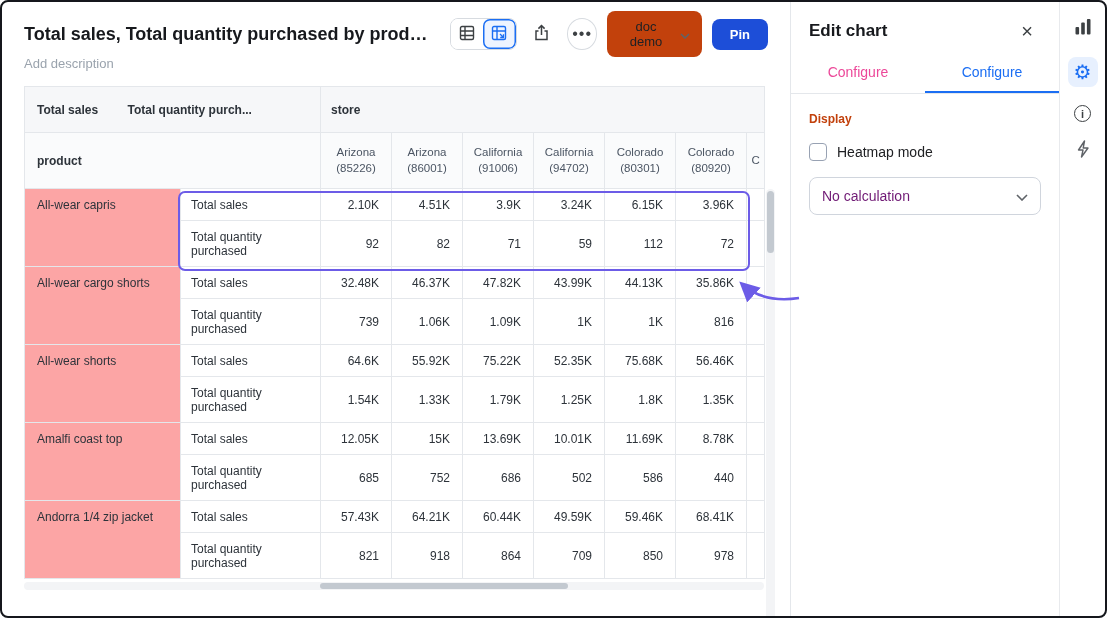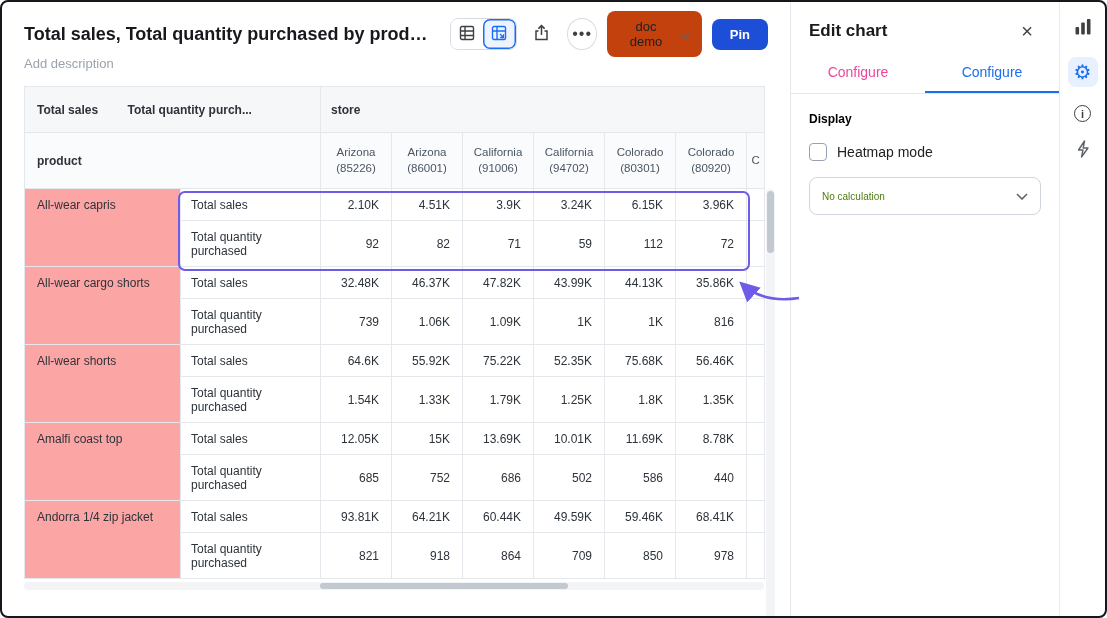--- a/index.html
+++ b/index.html
@@ -70,31 +70,31 @@
   
   .panel{ width:269px; height:100%; border-left:1px solid #e4e7eb; padding:0 18px; position:relative; }
   .panel-head{ display:flex; align-items:center; justify-content:space-between; padding-top:16px; height:42px; }
   .panel-title{ font-size:17px; font-weight:700; color:#17191d; }
   .close-btn{ width:28px; height:28px; border:none; background:transparent; cursor:pointer;
     font-size:20px; color:#3c4043; line-height:1; border-radius:50%; }
   .tabs{ display:flex; margin:10px -18px 0 -18px; border-bottom:1px solid #e4e7eb; }
   .tab{ flex:1; text-align:center; padding:10px 0 11px 0; font-size:14px; color:#ec4899; cursor:pointer; border-bottom:2px solid transparent; }
   .tab.active{ color:#1b6ef3; border-bottom:2px solid #1b6ef3; font-weight:500; }
   .panel-body{ padding-top:18px; }
-  .section-label{ font-size:12px; font-weight:700; color:#000000; margin-bottom:10px; }
+  .section-label{ font-size:12px; font-weight:700; color:#c2410c; margin-bottom:10px; }
   .checkbox-row{ display:flex; align-items:center; gap:10px; height:31px; cursor:pointer; }
   .checkbox{ width:18px; height:18px; border:1.5px solid #98a2b3; border-radius:4px; background:#fff;
     display:flex; align-items:center; justify-content:center; flex:0 0 auto; }
   .checkbox svg{ display:none; }
   .checkbox.checked{ background:#1b6ef3; border-color:#1b6ef3; }
   .checkbox.checked svg{ display:block; }
   .cb-label{ font-size:14px; color:#202124; }
   .dropdown{ margin-top:10px; height:38px; border:1px solid #d0d5dd; border-radius:8px;
     display:flex; align-items:center; justify-content:space-between; padding:0 12px; cursor:pointer; }
-  .dropdown span{ font-size:10px; color:#4d7c0f; }
+  .dropdown span{ font-size:14px; color:#701a75; }
   .measures-box{ margin-top:14px; margin-left:-10px; width:178px; border:2.5px solid #6c5ce7;
     border-radius:8px; padding:8px 12px 12px 12px; }
   .measures-label{ font-size:12px; font-weight:700; color:#202124; margin-bottom:8px; }
   .radio-row{ display:flex; align-items:center; gap:10px; height:31px; cursor:pointer; }
   .radio{ width:18px; height:18px; border:1.5px solid #98a2b3; border-radius:50%; background:#fff; position:relative; flex:0 0 auto; }
   .radio.selected{ border:2px solid #1b6ef3; }
   .radio.selected::after{ content:""; position:absolute; inset:2.5px; border-radius:50%; background:#1b6ef3; }
   .radio-label{ font-size:14px; color:#202124; }
 
   
@@ -298,21 +298,21 @@
               <td class="val-cell">752</td>
               <td class="val-cell">686</td>
               <td class="val-cell">502</td>
               <td class="val-cell">586</td>
               <td class="val-cell">440</td>
               <td class="stub-cell"></td>
             </tr>
             <tr class="sales-row">
               <td class="prod-cell" rowspan="2">Andorra 1/4 zip jacket</td>
               <td class="meas-cell">Total sales</td>
-              <td class="val-cell">93.81K</td>
+              <td class="val-cell">57.43K</td>
               <td class="val-cell">64.21K</td>
               <td class="val-cell">60.44K</td>
               <td class="val-cell">49.59K</td>
               <td class="val-cell">59.46K</td>
               <td class="val-cell">68.41K</td>
               <td class="stub-cell"></td>
             </tr>
             <tr class="qty-row">
               <td class="meas-cell">Total quantity purchased</td>
               <td class="val-cell">821</td>

